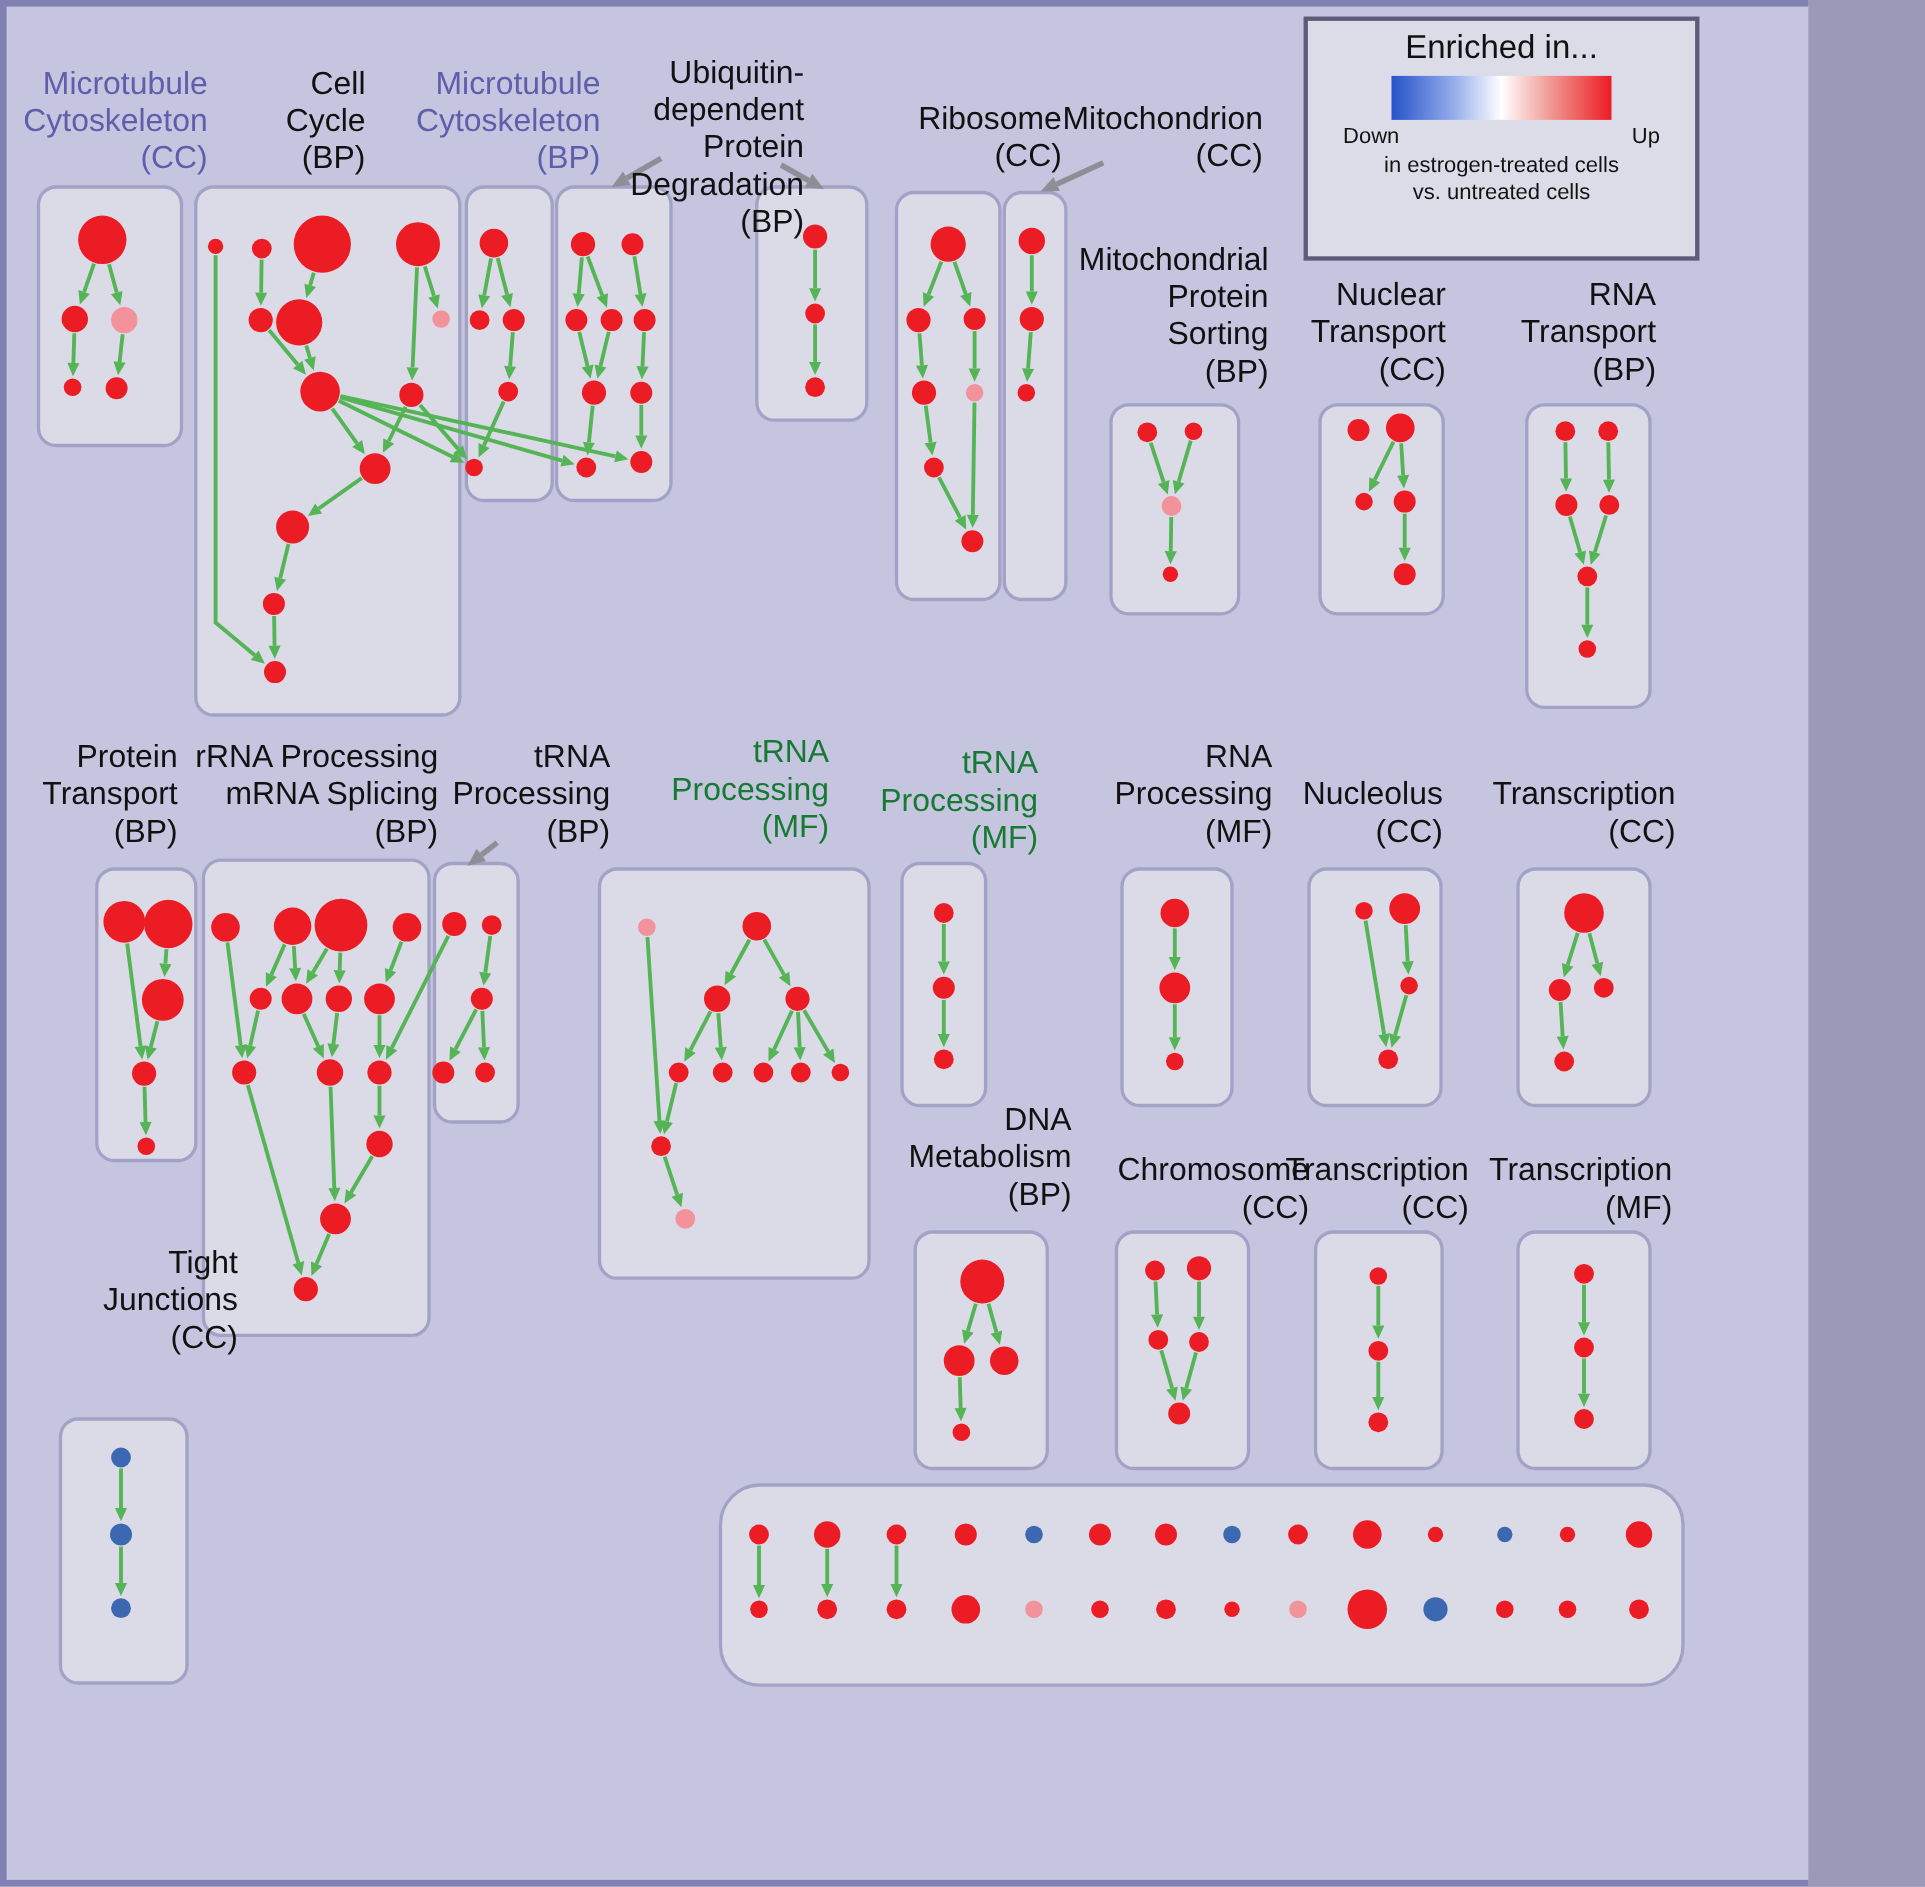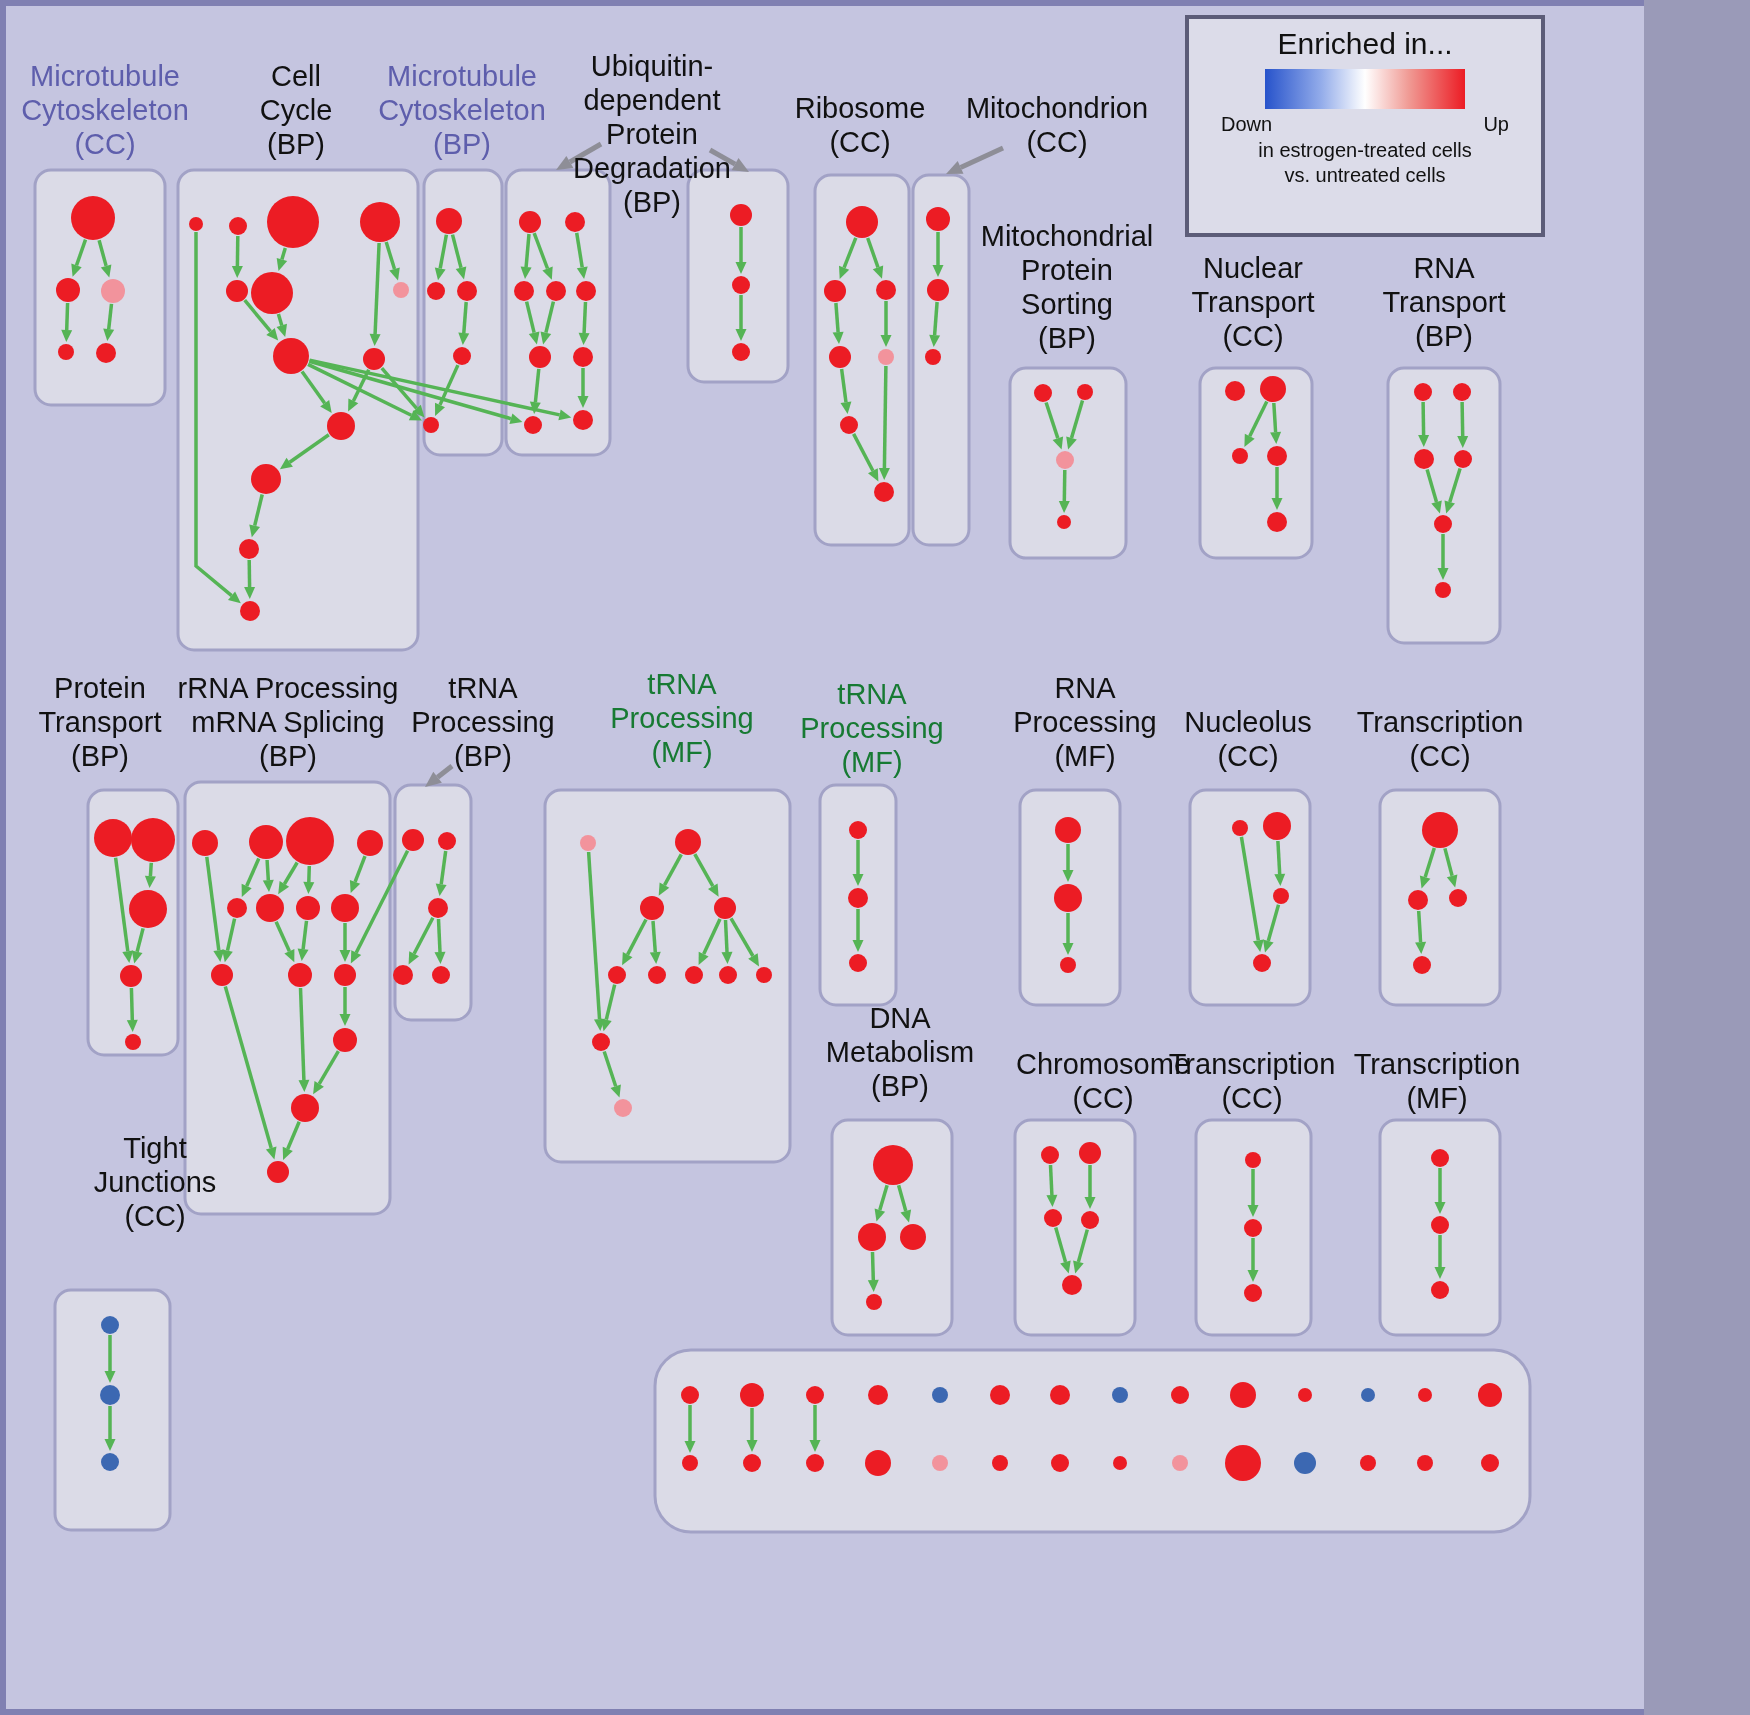--- a/index.html
+++ b/index.html
@@ -5,21 +5,21 @@
   * { margin:0; padding:0; box-sizing:border-box; }
   html,body { background:#9a9ab8; }
   body { font-family:"Liberation Sans", sans-serif; }
   #figure-canvas {
     position:relative; width:1644px; height:1715px;
     overflow:hidden;
   }
   #network-svg { position:absolute; left:0; top:0; }
   .clabel {
     position:absolute; transform:translateX(-50%);
-    text-align:center; white-space:pre-line;
+    text-align:right; white-space:pre-line;
     font-size:29px; line-height:1.17; color:#111;
   }
   .legend {
     position:absolute; left:1185px; top:15px; width:360px; height:222px;
     background:#dcdce9; border:4px solid #5c5c78;
     padding-top:8px; text-align:center;
   }
   .legend-title { font-size:30px; color:#111; }
   .legend-bar { width:200px; height:40px; margin:8px auto 4px auto; }
   .legend-ends {
@@ -471,21 +471,21 @@
 Cycle
 (BP)</div>
     <div class="clabel" style="left: 462px; top: 60px; color: rgb(94, 94, 172);">Microtubule
 Cytoskeleton
 (BP)</div>
     <div class="clabel" style="left: 652px; top: 50px;">Ubiquitin-
 dependent
 Protein
 Degradation
 (BP)</div>
-    <div class="clabel" style="left: 860px; top: 92px;">Ribosome
+    <div class="clabel" style="left: 900px; top: 92px;">Ribosome
 (CC)</div>
     <div class="clabel" style="left: 1057px; top: 92px;">Mitochondrion
 (CC)</div>
     <div class="clabel" style="left: 1067px; top: 220px;">Mitochondrial
 Protein
 Sorting
 (BP)</div>
     <div class="clabel" style="left: 1253px; top: 252px;">Nuclear
 Transport
 (CC)</div>

